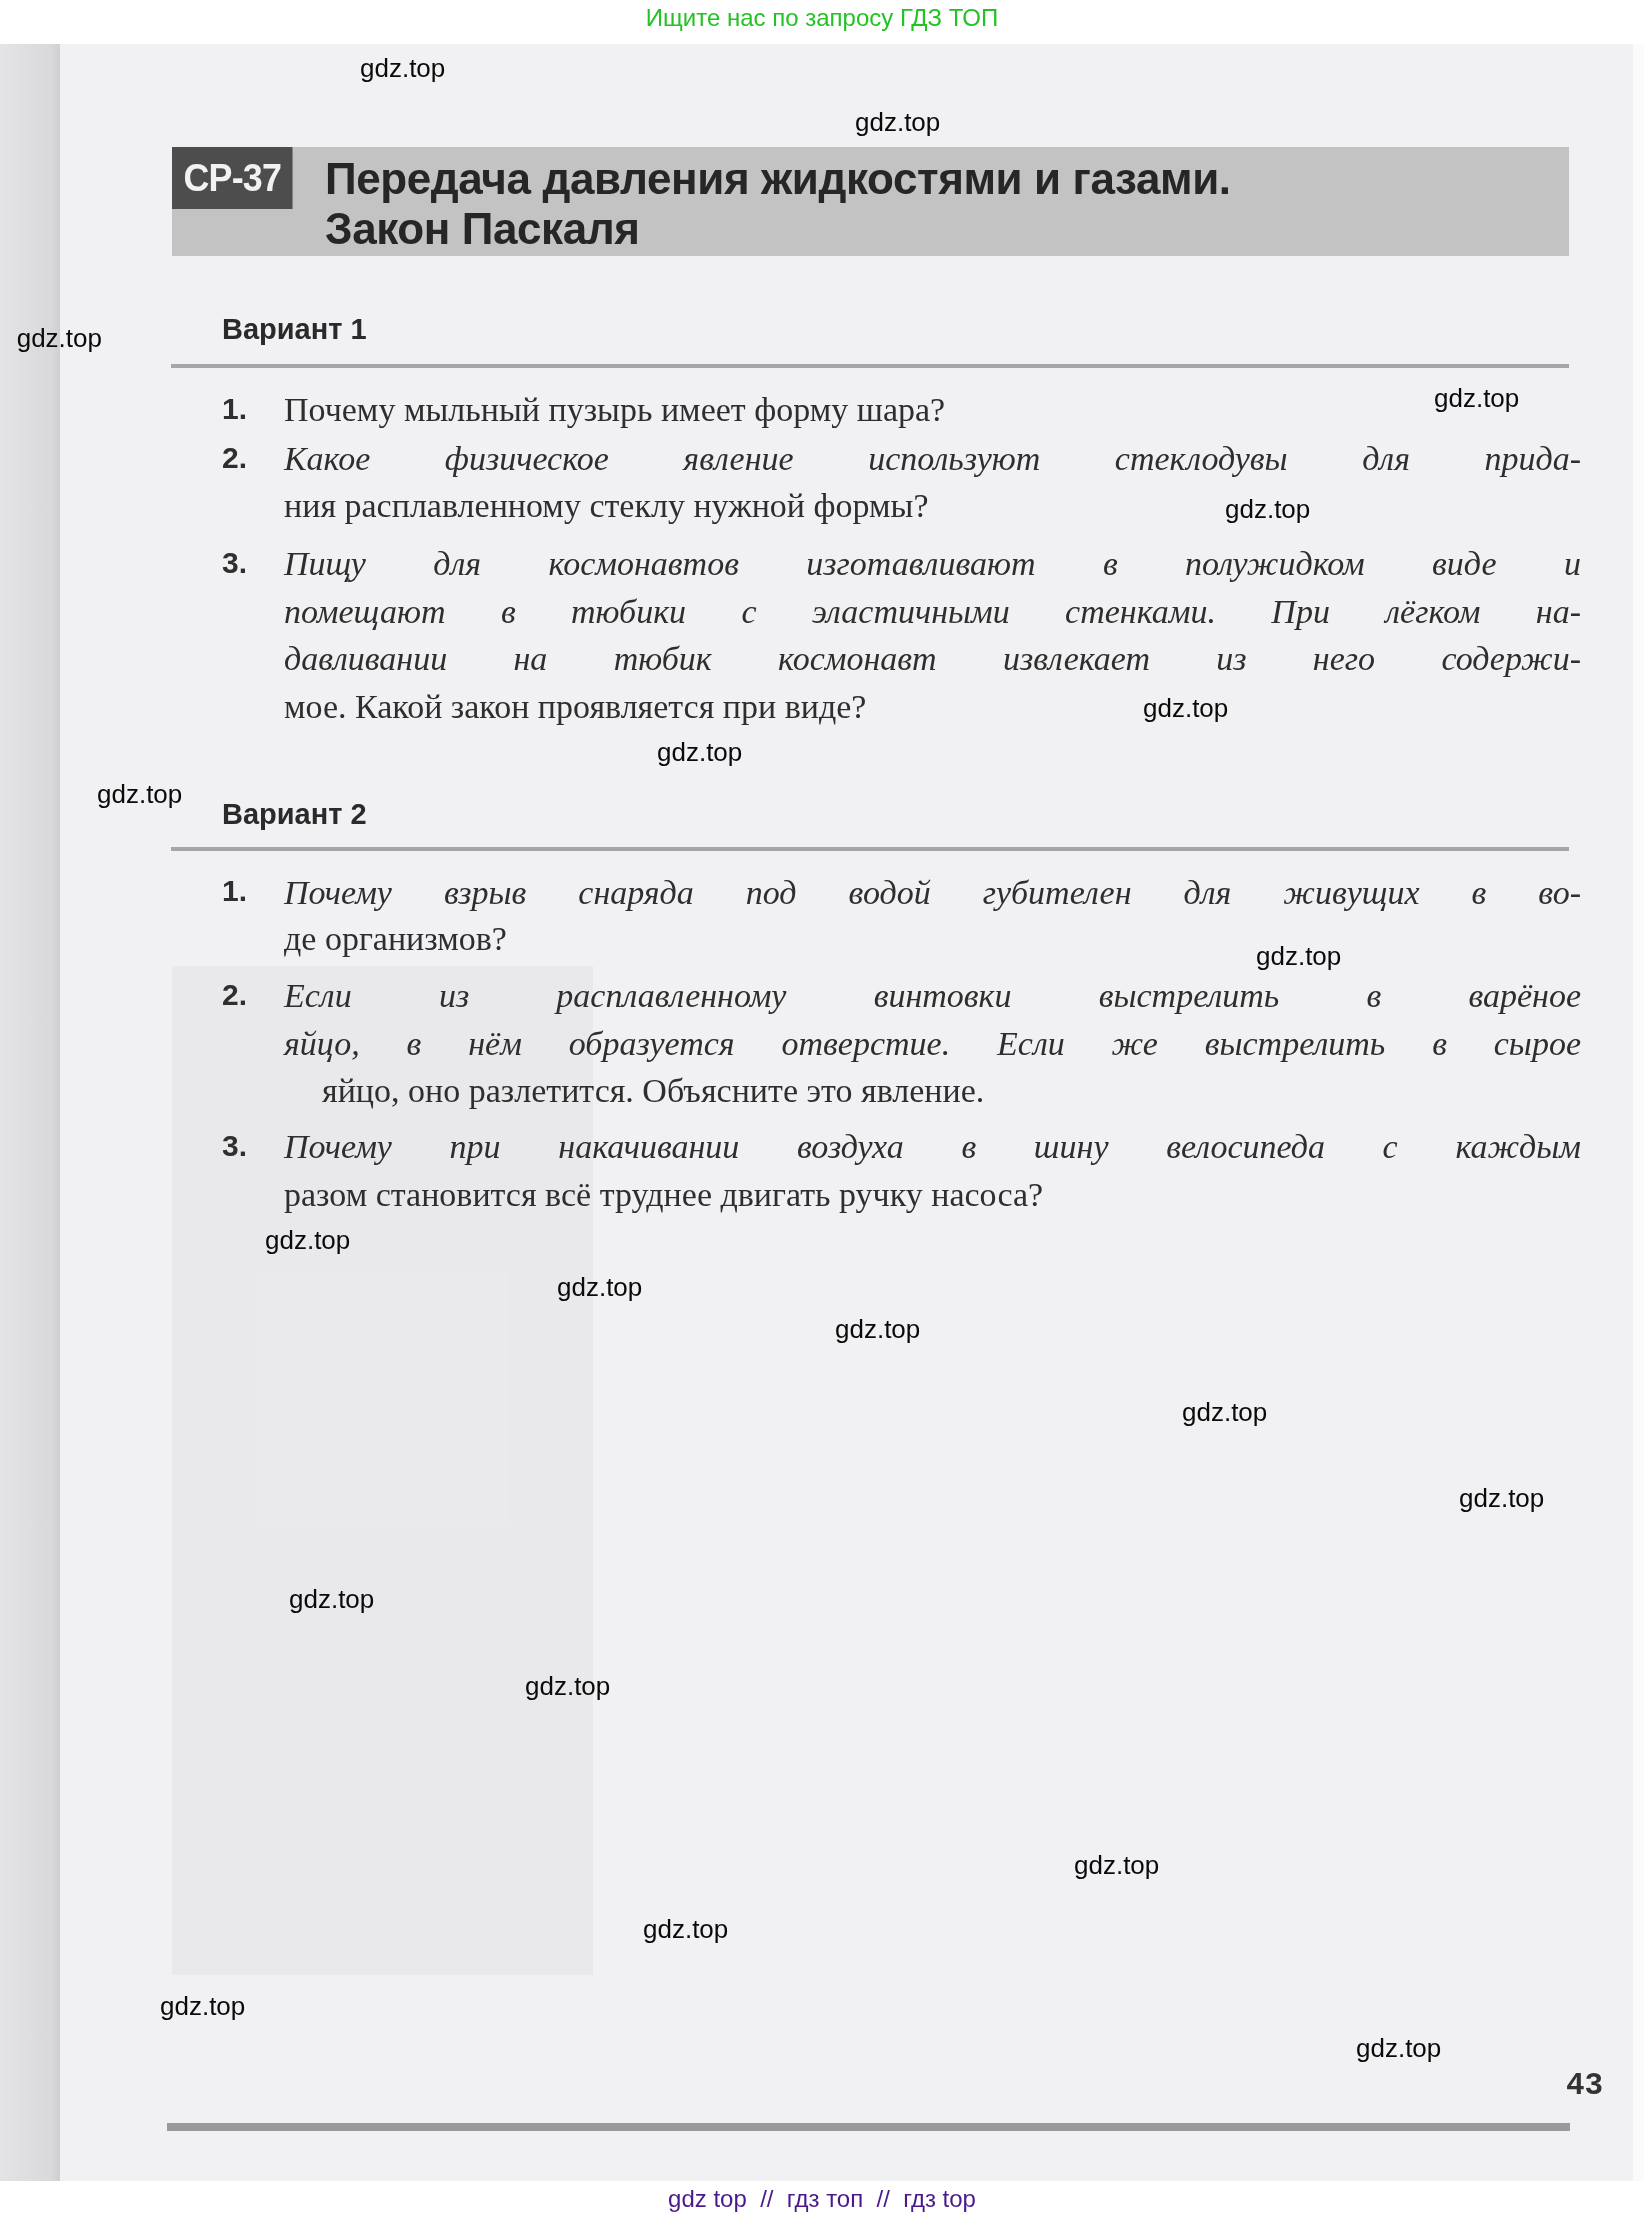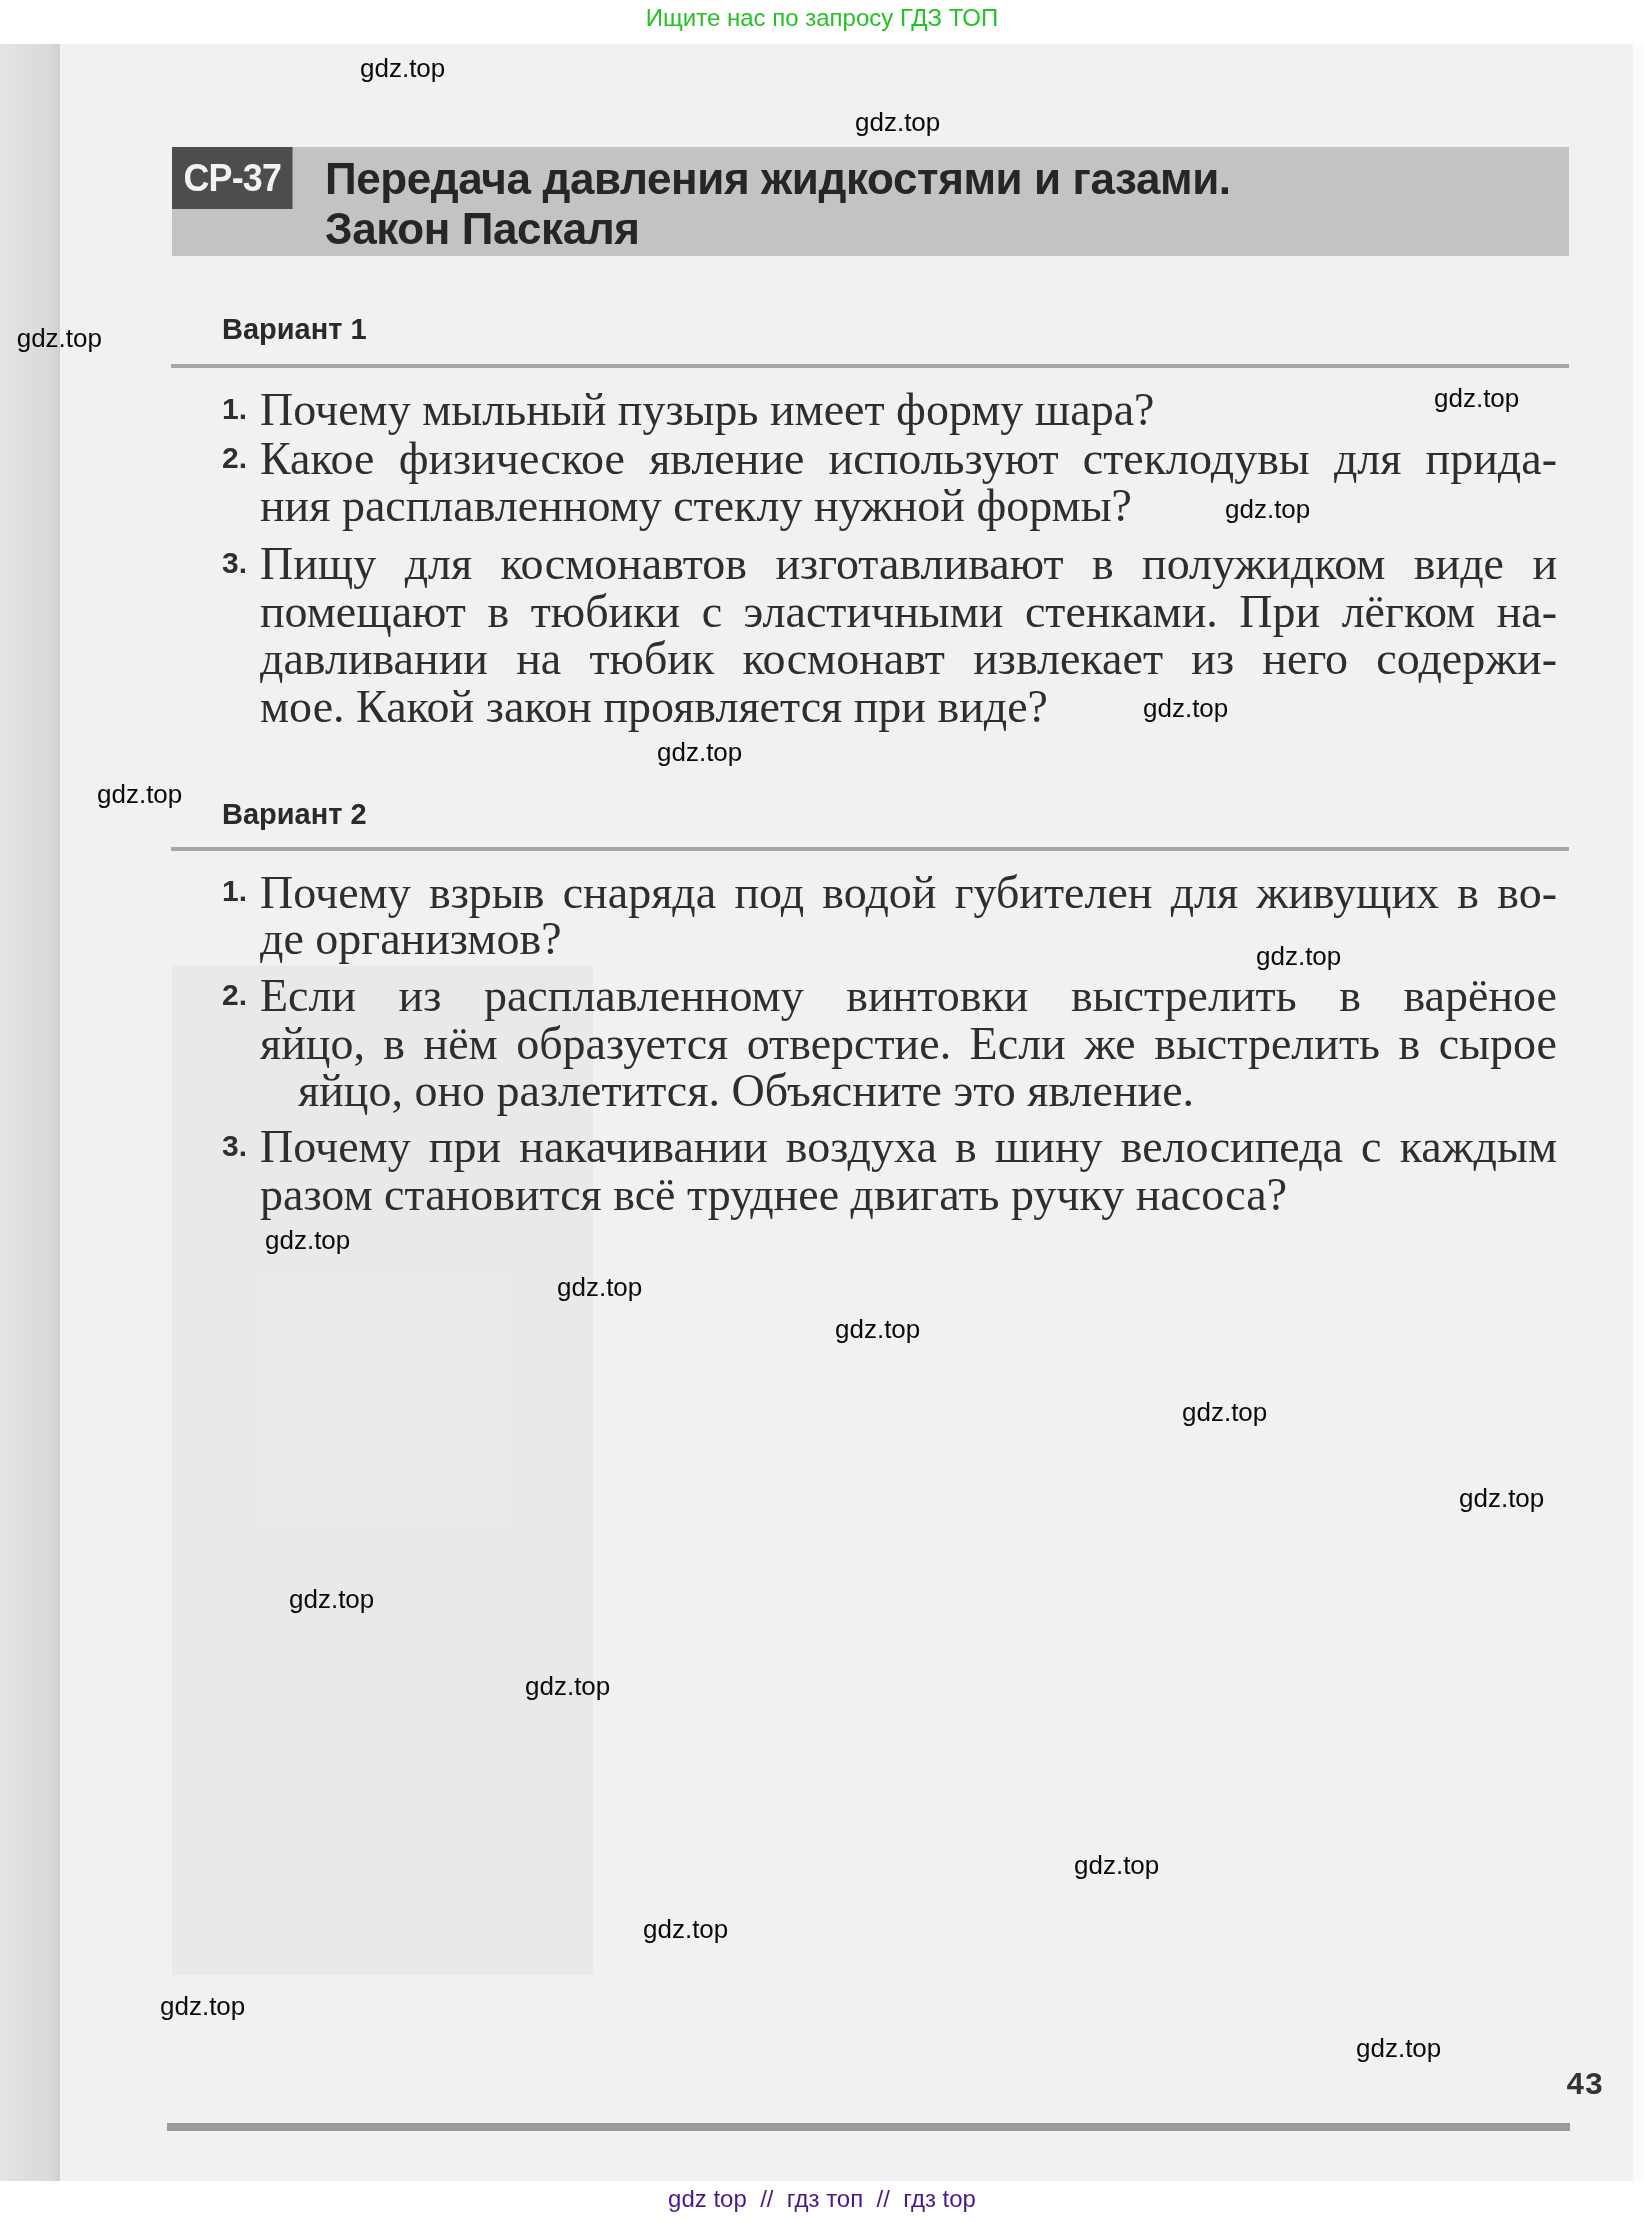--- a/index.html
+++ b/index.html
@@ -9,22 +9,22 @@
   .page { position:absolute; left:0; top:44px; width:1633px; height:2137px; background:#f1f1f3; }
   .page-gutter { position:absolute; left:0; top:44px; width:60px; height:2137px; background:linear-gradient(to right,#e4e4e6,#d9d9db 85%,#cfcfd1); }
   .page-right { position:absolute; left:1633px; top:44px; width:11.4px; height:2137px; background:#fbfbfc; }
   .ghost-fig { position:absolute; left:172px; top:966px; width:421px; height:1009px; background:rgba(200,200,205,0.18); }
   .title-box { position:absolute; left:172px; top:147px; width:1397px; height:109px; background:#c3c3c3; }
   .title-code { position:absolute; left:172px; top:147px; width:131px; height:62px; background:#4d4d4d; color:#f2f2f2; font-family:"Liberation Sans", sans-serif; font-weight:bold; font-size:39px; line-height:62px; text-align:center; letter-spacing:-0.9px; transform:scaleX(0.92); transform-origin:left center; }
   .title-line { position:absolute; left:325px; font-family:"Liberation Sans", sans-serif; font-weight:bold; font-size:44px; color:#262626; white-space:nowrap; letter-spacing:-0.4px; }
   .variant-heading { position:absolute; left:222px; font-family:"Liberation Sans", sans-serif; font-weight:bold; font-size:29px; color:#2a2a2a; white-space:nowrap; }
   .rule { position:absolute; left:171px; width:1398px; height:4.4px; background:#a6a6a6; }
   .q-num { position:absolute; left:222px; font-family:"Liberation Sans", sans-serif; font-weight:bold; font-size:30px; color:#2f2f2f; }
-  .q-line { position:absolute; left:260px; width:1297px; font-family:"Liberation Serif", serif; font-size:46px; color:#2e2e2e; white-space:nowrap; height:44px; line-height:44px; }
-  .q-line.just { text-align:justify; text-align-last:justify; white-space:normal; }
+  .q-line { position:absolute; left:284px; width:1297px; font-family:"Liberation Serif", serif; font-size:34px; color:#2e2e2e; white-space:nowrap; height:44px; line-height:44px; }
+  .q-line.just { text-align:justify; text-align-last:justify; white-space:normal;font-style:italic; }
   .wm { position:absolute; font-family:"Liberation Sans", sans-serif; font-size:26px; color:#0a0a0a; white-space:nowrap; }
   .page-num { position:absolute; left:1529px; top:2068px; font-family:Liberation Mono, monospace; font-weight:bold; font-size:31px; color:#333333;margin-left:37px; }
   .bottom-rule { position:absolute; left:167px; top:2123px; width:1403px; height:8px; background:#9a9a9a; }
   .bottom-bar { position:absolute; left:0; top:2181px; width:1644px; height:41px; background:#ffffff; }
   .footer { position:absolute; left:0; width:1644px; top:2185px; text-align:center; font-family:"Liberation Sans", sans-serif; font-size:24px; color:#4a1a8c; white-space:pre; }
 </style>
 </head>
 <body>
 
 <div class="topbar"></div>

